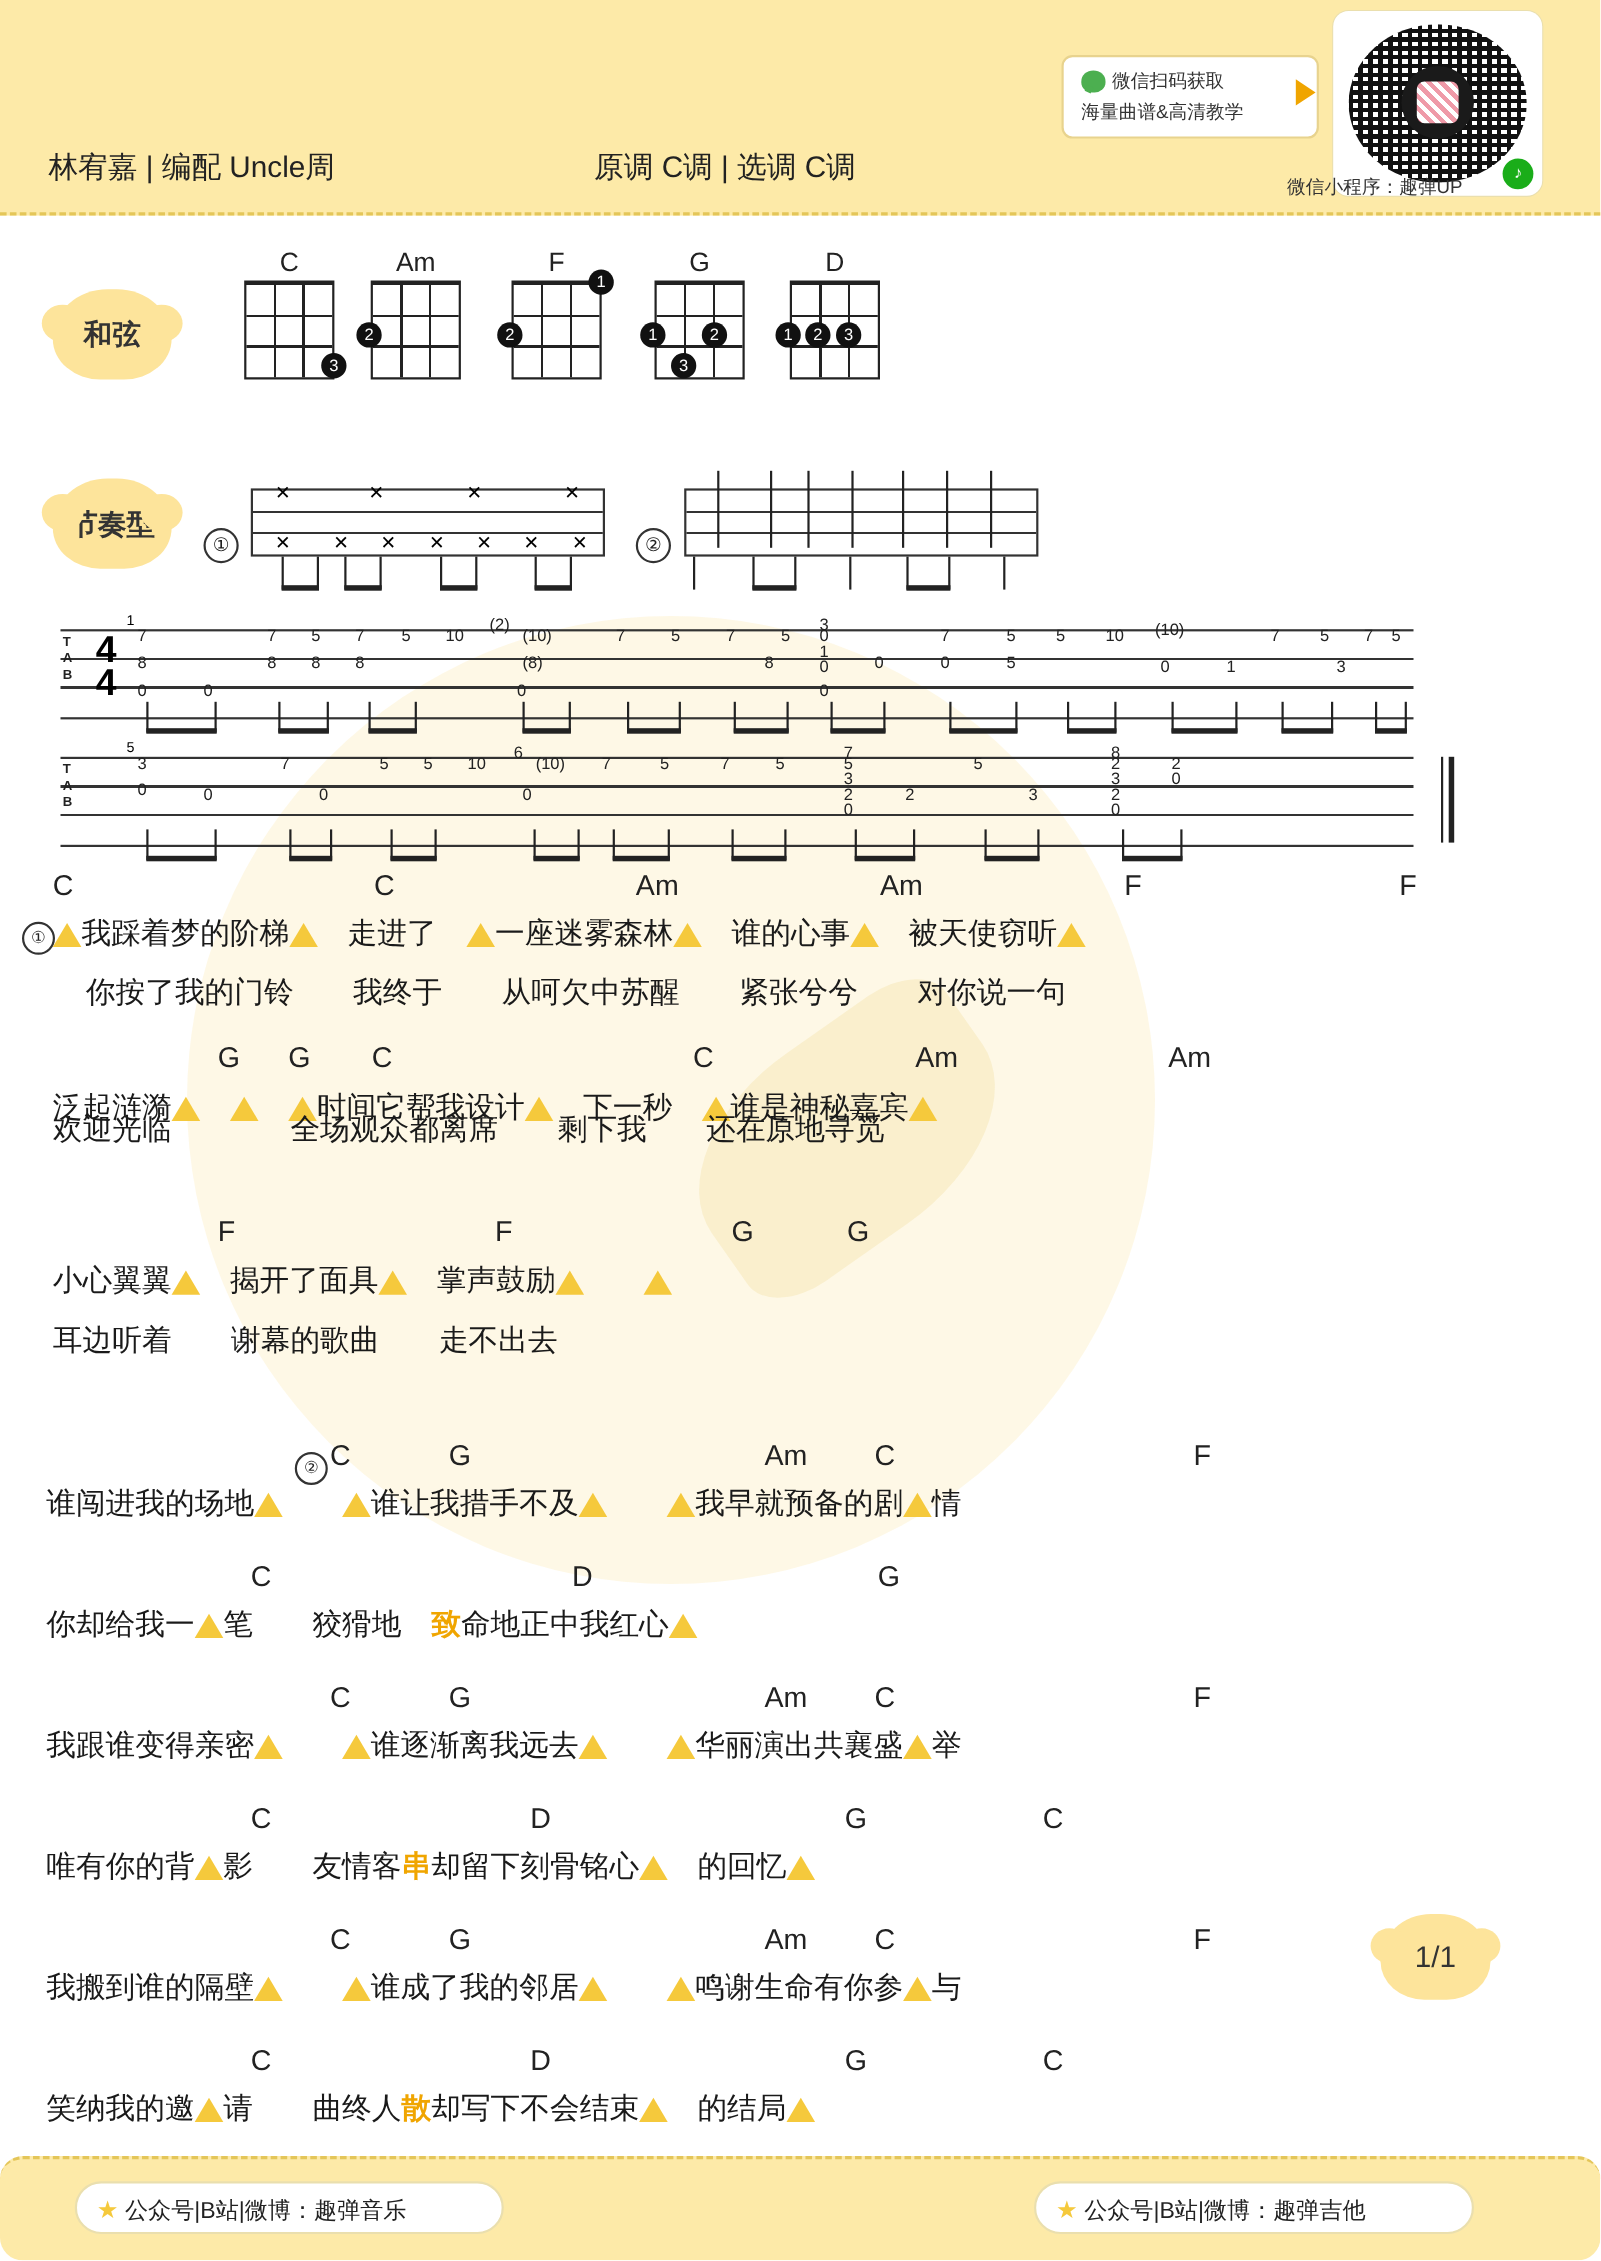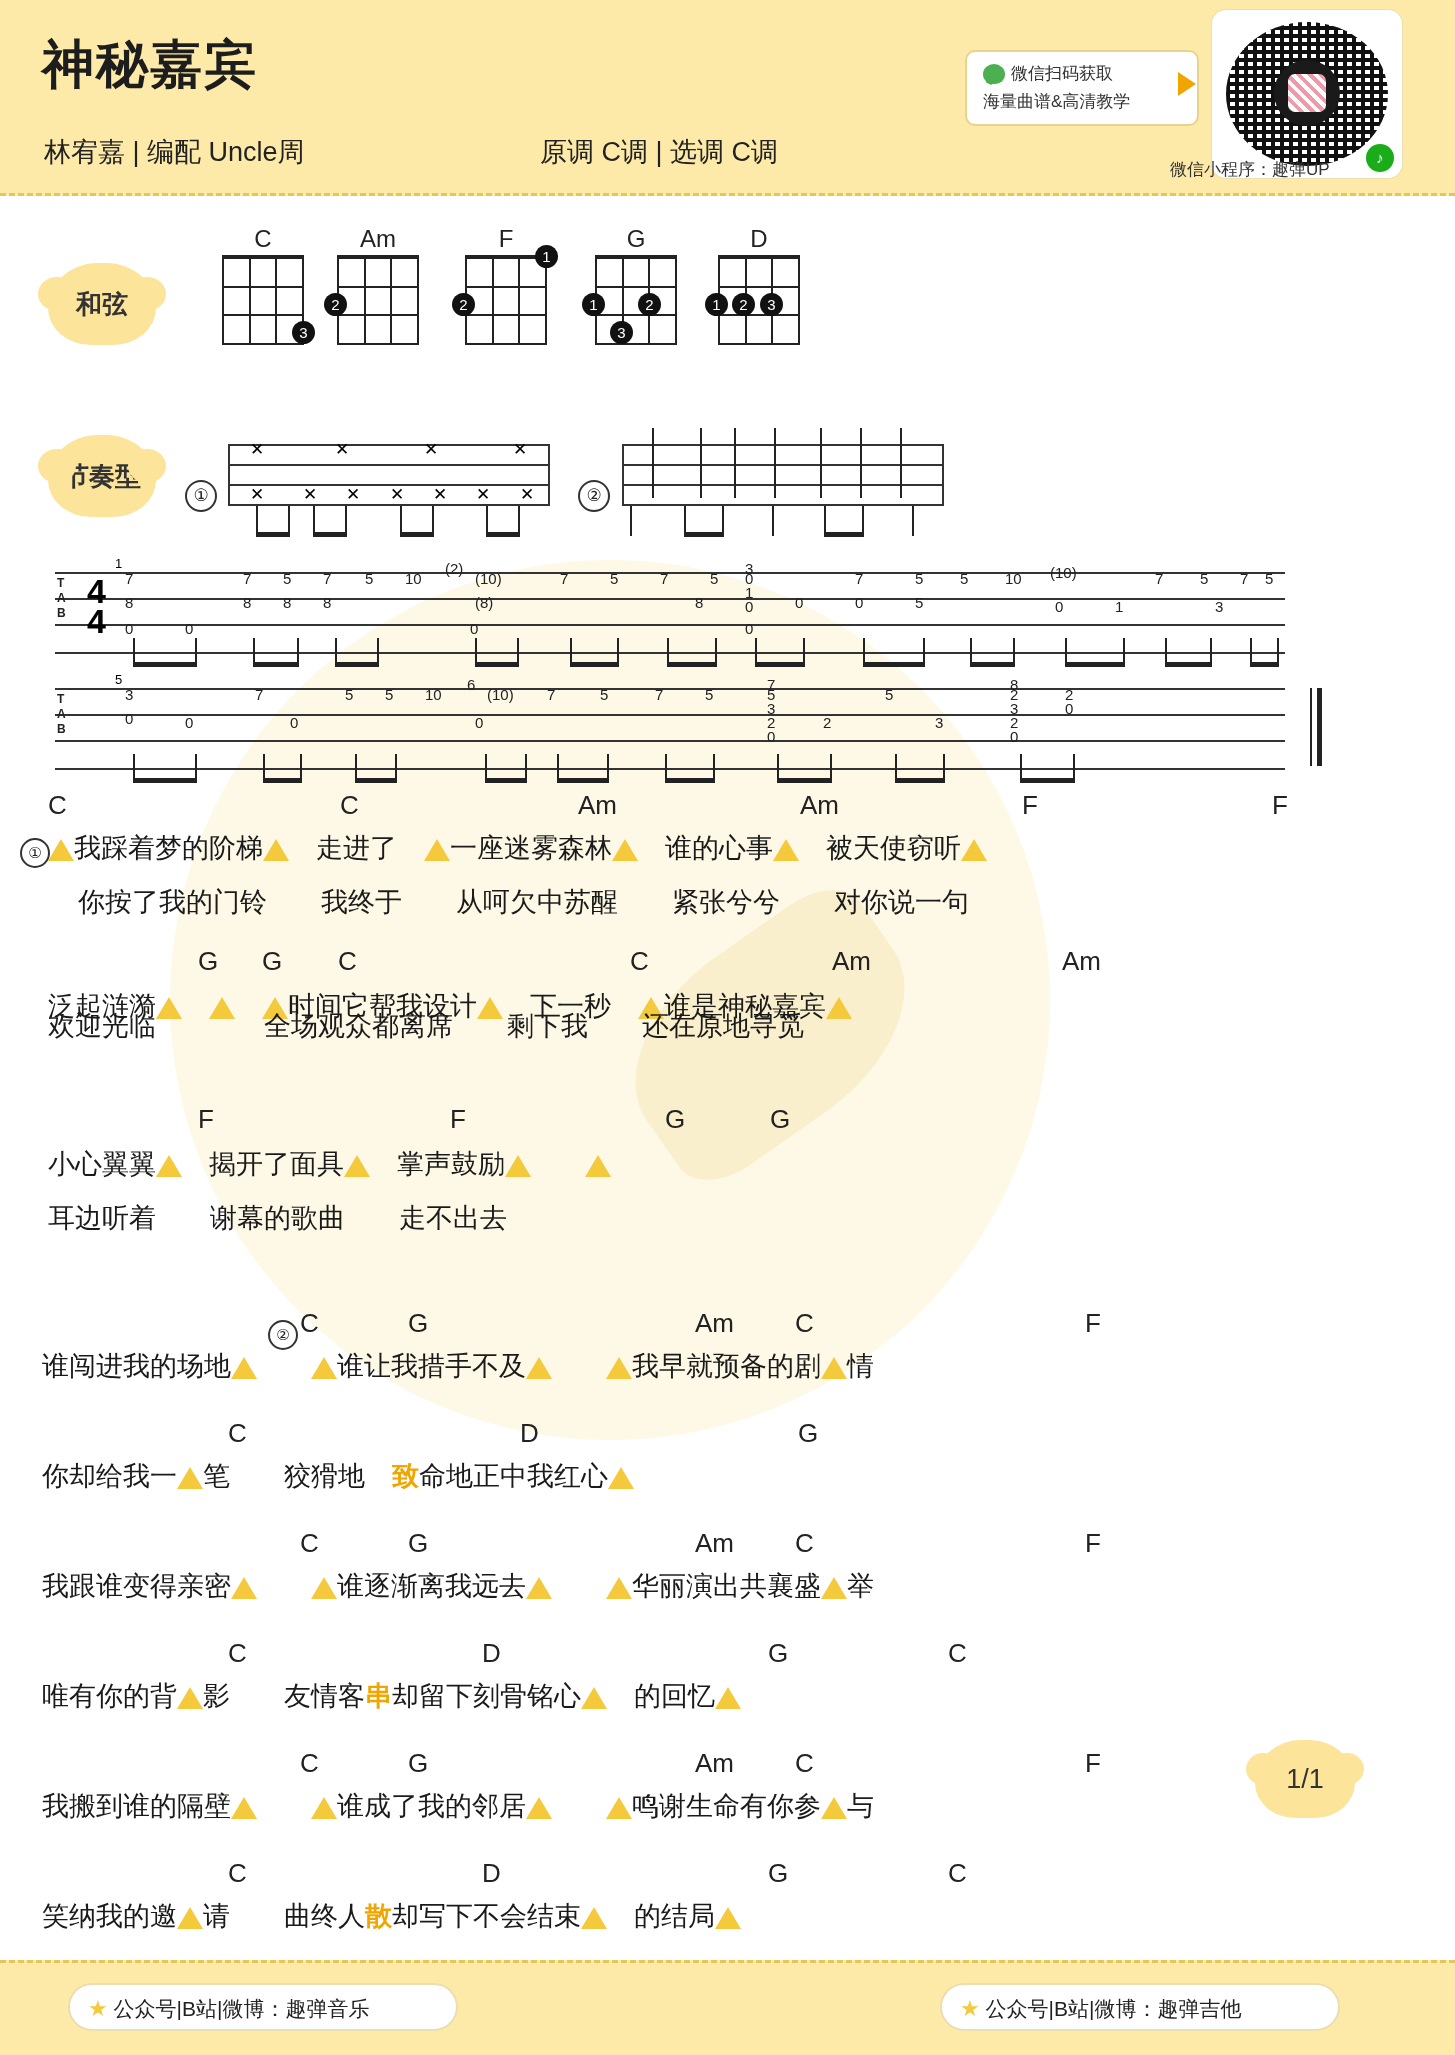--- a/index.html
+++ b/index.html
@@ -137,21 +137,21 @@
     border-radius:50%;background:#fdf3d2;opacity:.55;z-index:-1;
   }
   .wm-guitar{
     position:absolute;left:620px;top:940px;width:300px;height:190px;
     background:#f6e9bd;opacity:.6;transform:rotate(-35deg);
     border-radius:50% 20% 50% 20%;z-index:-1;
   }
   
   .footer{
     position:absolute;left:0;top:1960px;width:1455px;height:95px;
-    background:#fdeaa8;border-top:3px dashed #e4c659;box-sizing:border-box;
+    background:#fdeaa8;border-top:3px dashed #e4c659;box-sizing:border-box;border-radius:21px;
   }
   .pill{
     position:absolute;top:20px;height:48px;background:#fff;border:2px solid #eadfae;
     border-radius:26px;font-size:21px;color:#222;line-height:48px;box-sizing:border-box;
   }
   .star{color:#f5c93c;font-size:22px;}
   .tb{
     display:inline-block;width:26px;height:26px;background:#ff5000;color:#fff;border-radius:5px;
     font-size:16px;line-height:26px;text-align:center;vertical-align:-5px;
   }
@@ -165,21 +165,20 @@
   .pagebadge:after{right:-9px;top:13px;}
   .secnum{position:absolute;width:26px;height:26px;border:2px solid #333;border-radius:50%;text-align:center;line-height:26px;font-size:15px;color:#222;}
 </style>
 </head>
 <body>
 
 <div class="watermark"></div>
 <div class="wm-guitar"></div>
 
 <div class="header">
-  <div class="title">神秘嘉宾</div>
   <div class="subtitle">林宥嘉 | 编配 Uncle周</div>
   <div class="keyline">原调 C调 | 选调 C调</div>
 
   <div class="wxbox">
     <span class="wx-ico"></span>
     <div class="l1">微信扫码获取</div>
     <div class="l2">海量曲谱&amp;高清教学</div>
   </div>
   <div class="arrow-play"></div>
 

